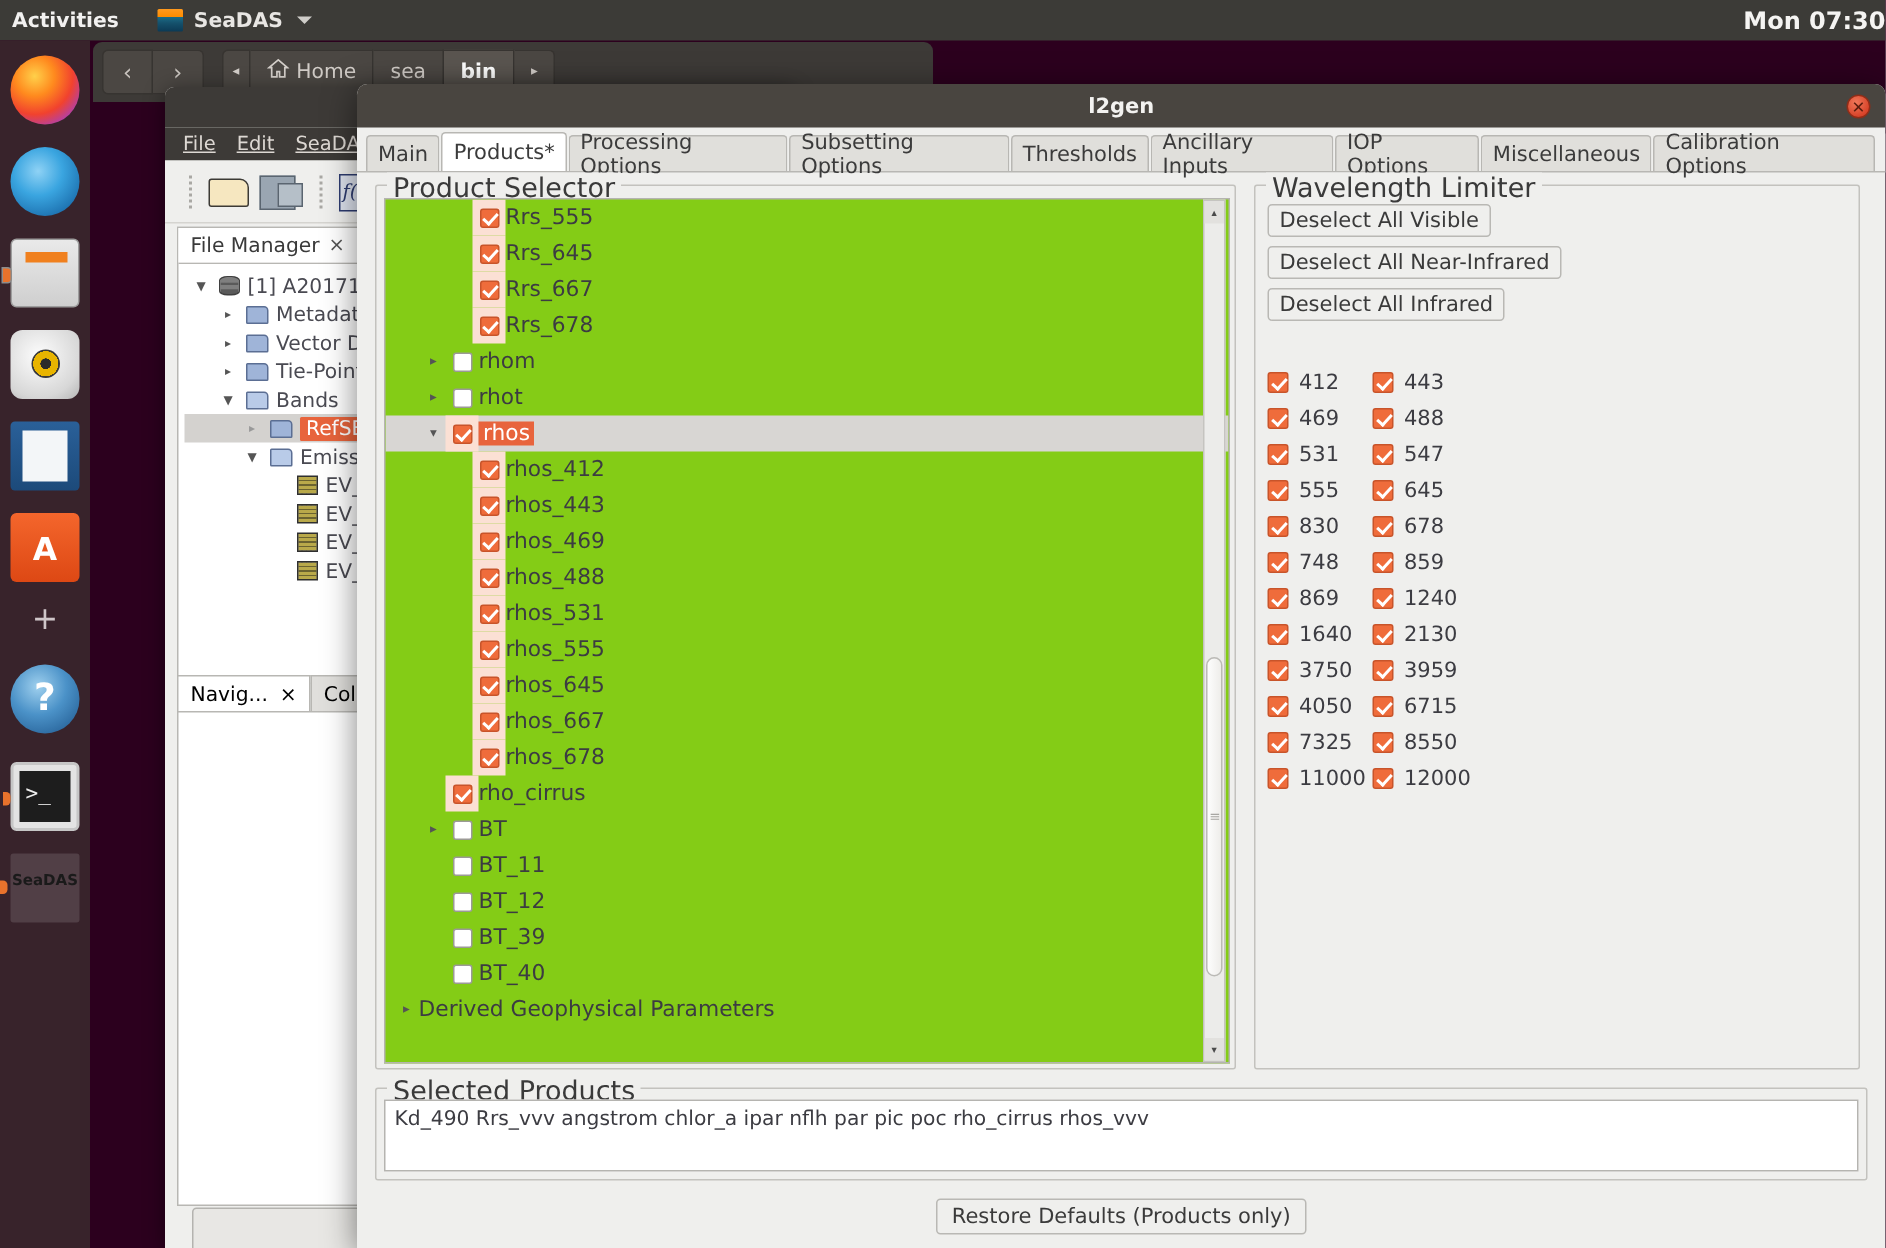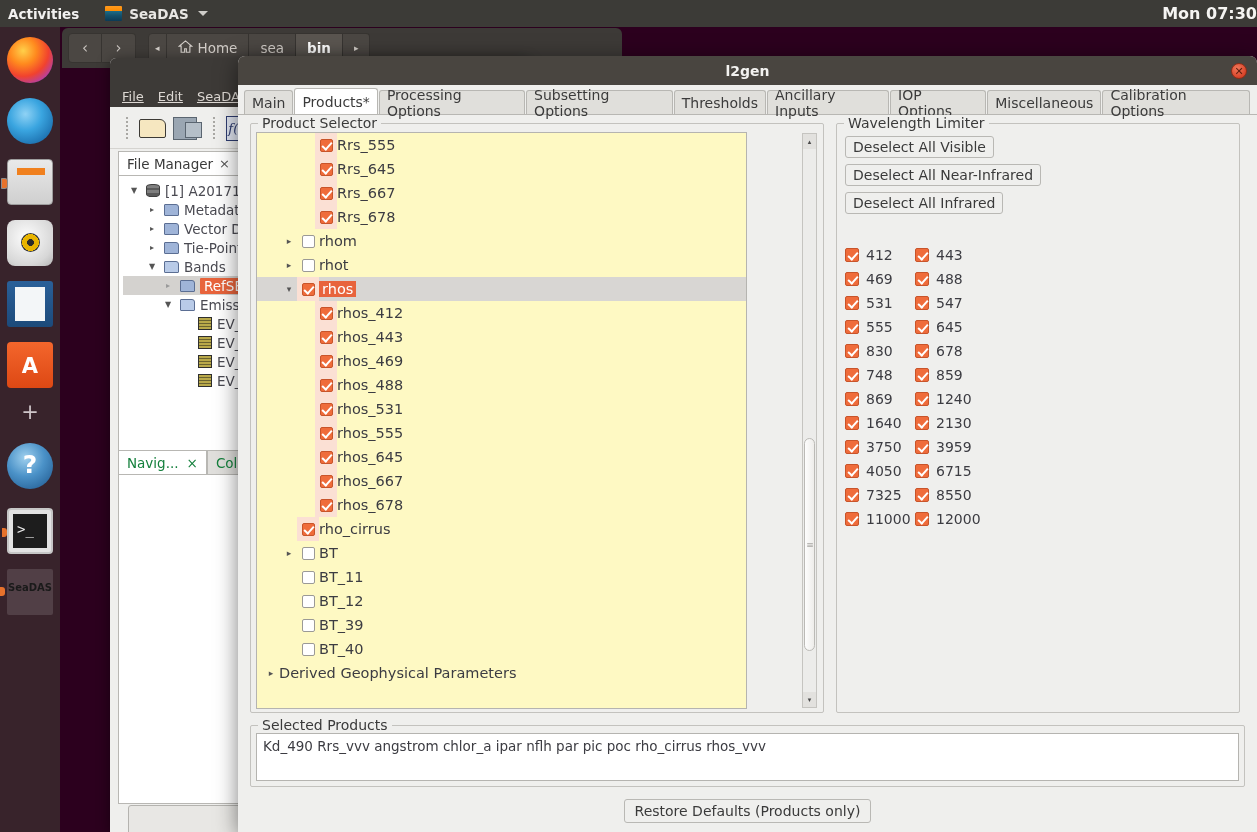--- a/index.html
+++ b/index.html
@@ -132,21 +132,21 @@
       border-radius:40% / 22%; border:1px solid #3f3f3f;}
   .bandico { width:14px; height:13px; display:inline-block; background:
       repeating-linear-gradient(0deg,#b9a94a 0 2px,#6b6330 2px 3px),
       repeating-linear-gradient(90deg,#b9a94a 0 2px,#6b6330 2px 3px);
       border:1px solid #2f2f2f; }
   .sel-orange { background:#e8643c; color:#fff; padding:0 4px; border-radius:1px;}
   .row-selbg { background:#d4d2cf; }
 
   .sd-panel2 { position:absolute; left:8px; top:392px; width:404px; height:440px; }
   .sd-tabrow2 { height:24px; display:flex; align-items:stretch; }
-  .sd-tab2 { background:#fff; border:1px solid #b8b7b3; border-bottom:none; padding:0 8px; font-size:13.5px; color:#15803d; display:flex; align-items:center; gap:8px; }
+  .sd-tab2 { background:#fff; border:1px solid #b8b7b3; border-bottom:none; padding:0 8px; font-size:13.5px; color:#000000; display:flex; align-items:center; gap:8px; }
   .sd-tab2.inact { background:#e0dfdc; }
   .sd-body2 { background:#fff; border:1px solid #b8b7b3; height:330px; }
   .sd-btmbtn { position:absolute; left:10px; top:355px; width:130px; height:44px; background:#e8e7e4; border:1px solid #b4b3af; border-radius:3px;}
 
   
   .dlg {
     position: absolute; left: 238px; top: 56px; width: 1019px; height: 776px;
     background: #efefed;
     border-radius: 7px 7px 0 0;
     box-shadow: 0 4px 22px rgba(0,0,0,.5);
@@ -173,27 +173,27 @@
     background: #e0dfdb; border: 1px solid #b8b7b3; border-bottom: none;
     border-radius: 3px 3px 0 0; margin-right: 1px;
   }
   .tab.active { background: #fff; height: 26px; font-weight: 400; }
 
   .panes { display: flex; gap: 12px; padding: 8px 10px 0 12px; }
 
   .group { position: relative; border: 1px solid #c3c2be; border-radius: 2px; background:#efefed; }
   .group > .glabel {
     position: absolute; top: -9px; left: 7px; background: #efefed;
-    padding: 0 4px; font-size: 14px; color: #3a3a3a; text-align: right;
+    padding: 0 4px; font-size: 18px; color: #3a3a3a; text-align: right;
   }
 
   .grp-products { width: 574px; height: 590px; }
   .prod-list {
-    position:absolute; left:5px; top:8px; width:491px; height: 577px;
-    background:#fef9c3; border:1px solid #b5b4b0; overflow:hidden;
+    position:absolute; left:5px; top:8px; width:564px; height: 577px;
+    background:#84cc16; border:1px solid #b5b4b0; overflow:hidden;
   }
   .p-row { display:flex; align-items:center; height:24px; font-size:14.5px; color:#3c3c42; position:relative;}
   .p-row .twisty { width: 16px; text-align:center; color:#555; font-size:9px; }
   .p-row .cbwrap { width: 22px; display:flex; justify-content:center; }
   .cb {
     width:13px; height:13px; border:1px solid #9b9a96; background:#fff; border-radius:2px;
     display:inline-block; position:relative;
   }
   .cb.on { background:#ef6c3b; border-color:#c8542a; }
   .cb.on::after {

